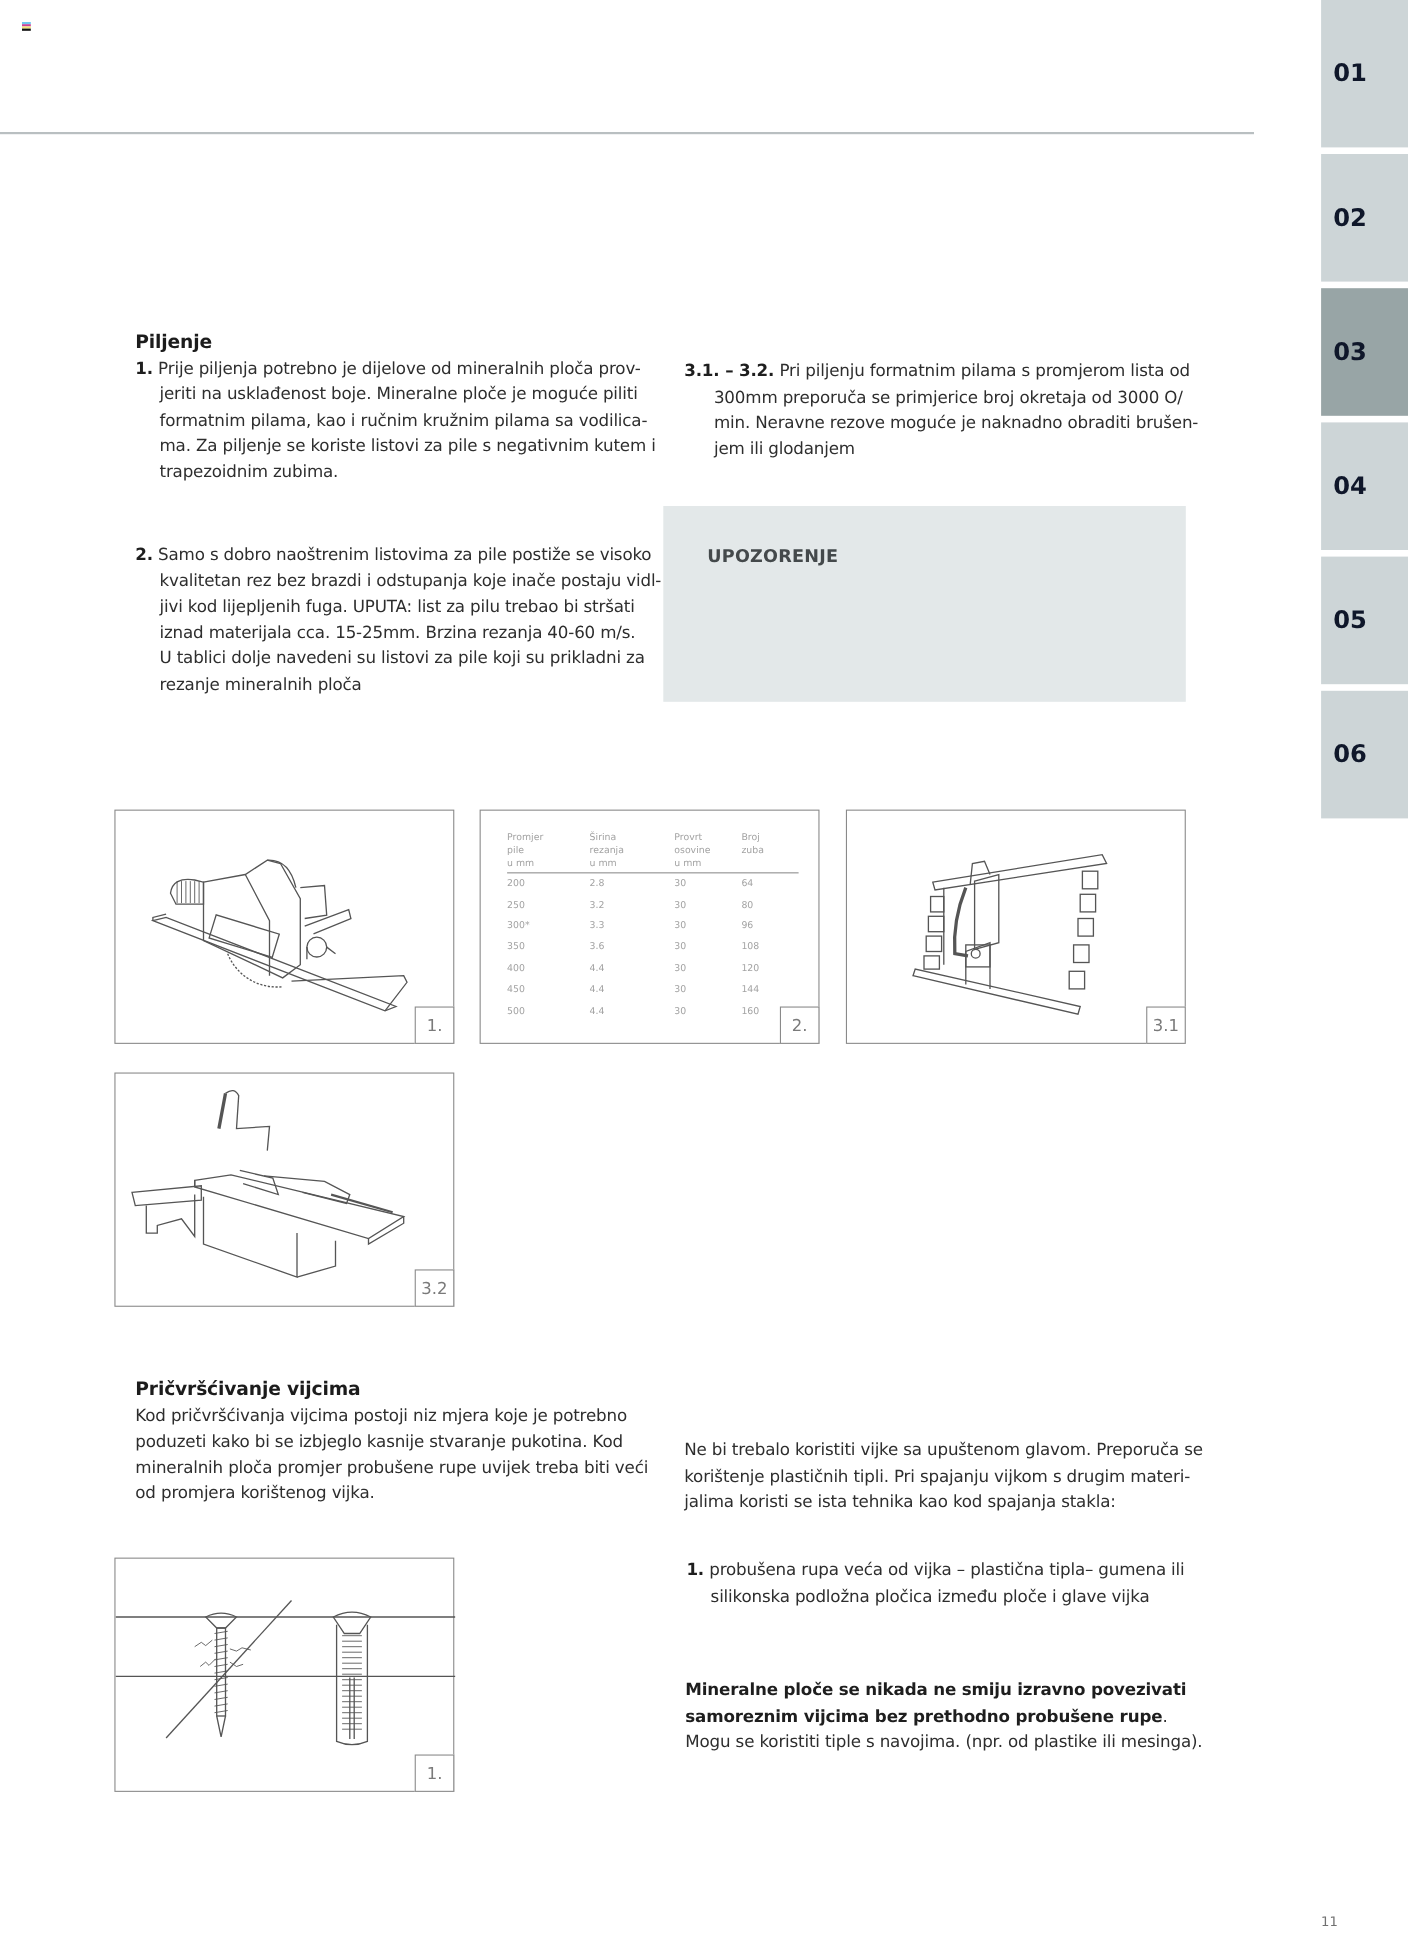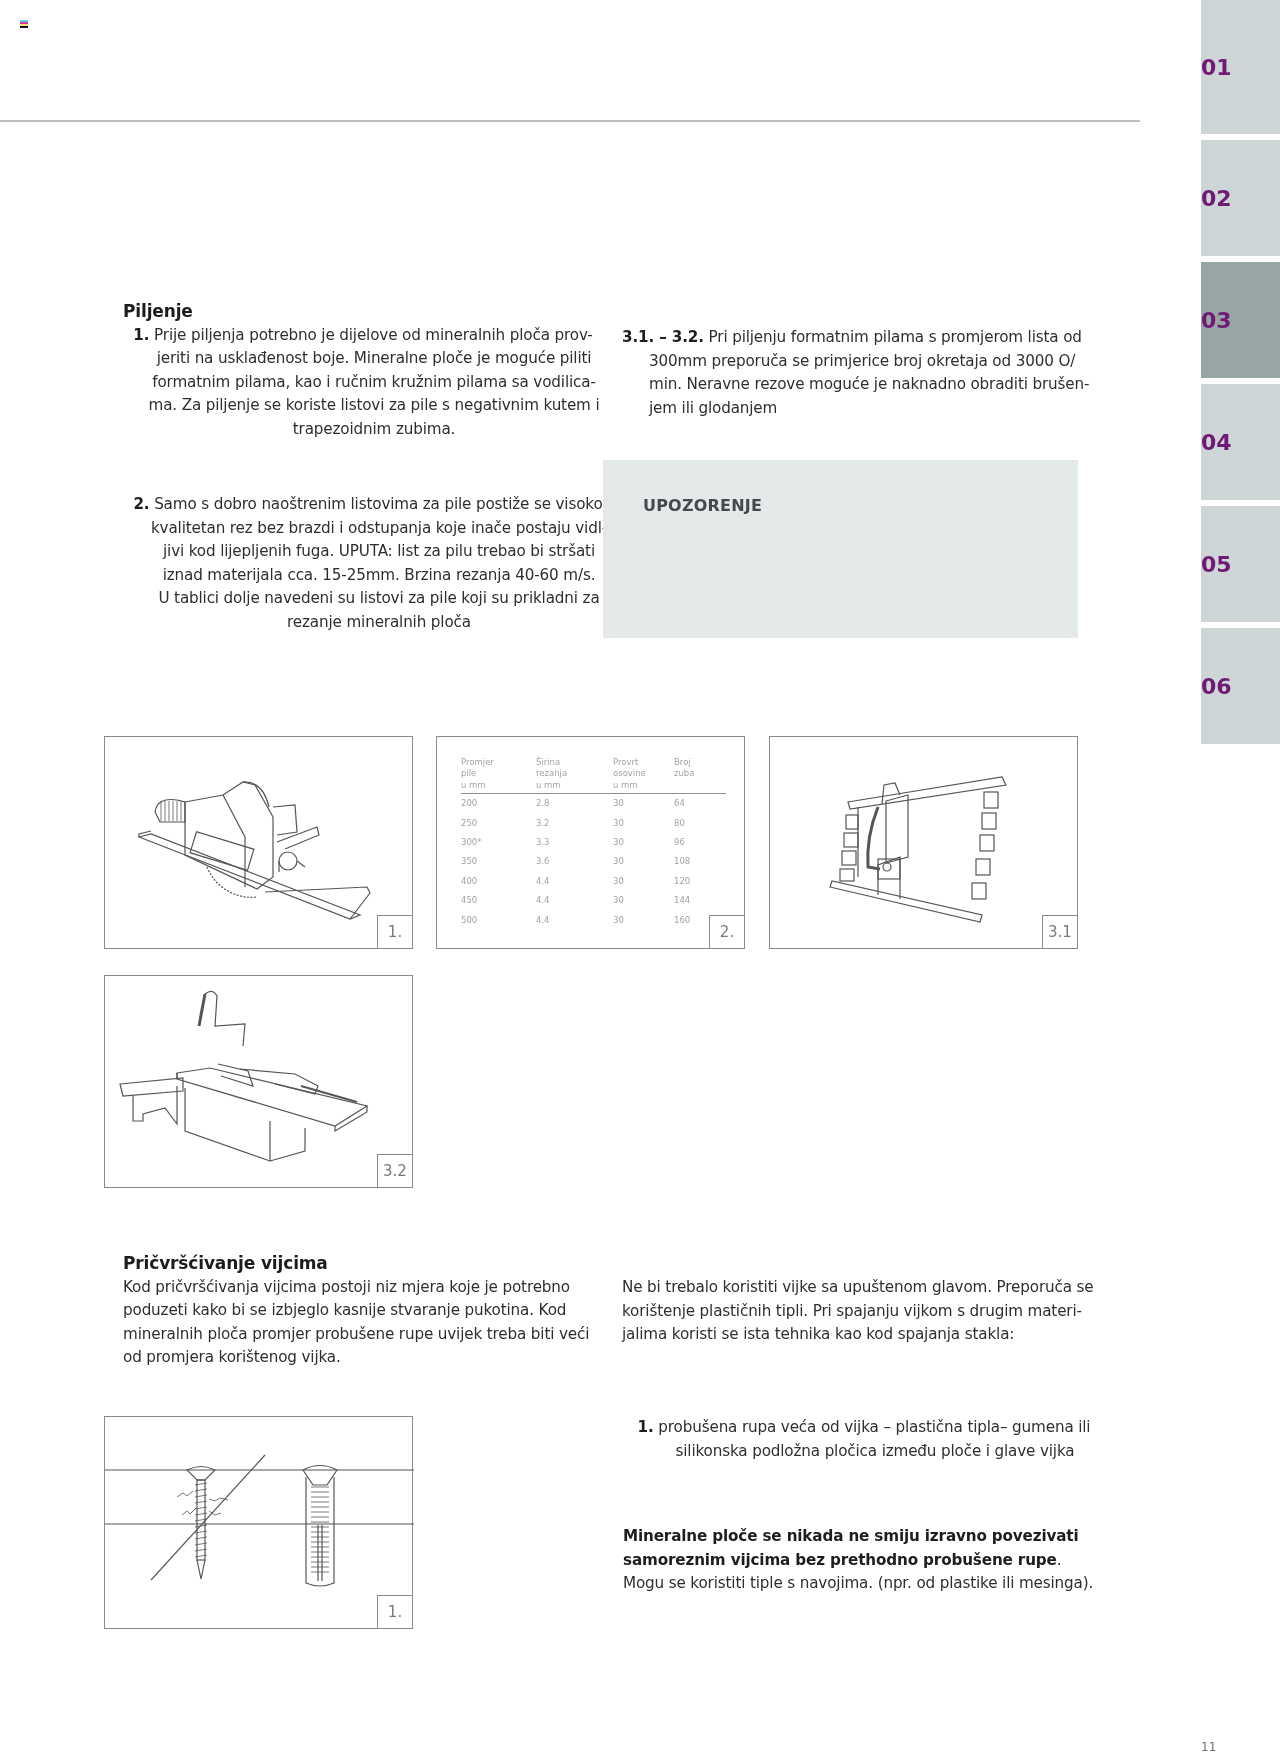--- a/index.html
+++ b/index.html
@@ -5,29 +5,29 @@
   * { box-sizing: border-box; margin: 0; padding: 0; }
   html, body { width: 1280px; height: 1761px; background: #ffffff; overflow: hidden; }
   body { position: relative; font-family: "DejaVu Sans", "Liberation Sans", sans-serif; color: #333; }
 
   .color-mark { position: absolute; left: 20px; top: 20px; width: 8px; }
   .color-mark span { display: block; height: 2px; }
 
   .top-rule { position: absolute; left: 0; top: 120px; width: 1140px; height: 2px; background: #b9bfc1; }
 
   .side-tabs { position: absolute; left: 1201px; top: 0; width: 79px; }
-  .side-tab { position: absolute; left: 0; width: 79px; background: #cdd5d7; color: #701a75;
+  .side-tab { position: absolute; left: 0; width: 79px; background: #cdd5d7; color: #0f172a;
               font-family: "DejaVu Sans", sans-serif; font-weight: bold; font-size: 22px;
-              display: flex; align-items: center; padding-left: 0; cursor: pointer; }
+              display: flex; align-items: center; padding-left: 11px; cursor: pointer; }
   .side-tab.active { background: #98a5a6; }
 
   .text { position: absolute; font-size: 15.2px; line-height: 23.6px; color: #2e2e2e; font-family: "DejaVu Sans", sans-serif; letter-spacing: -0.15px; }
   .text b { color: #1e1e1e; }
   .heading { font-weight: bold; font-size: 17px; color: #1c1c1c; }
-  .indent { padding-left: 22px; text-indent: -22px; text-align: center; }
+  .indent { padding-left: 22px; text-indent: -22px; }
 
   .warn-box { position: absolute; left: 603px; top: 460px; width: 475px; height: 178px; background: #e3e8e9; padding: 36px 24px 0 24px; }
   .warn-title { font-weight: bold; font-size: 16px; color: #44494b; letter-spacing: 0.2px; margin-bottom: 4px; margin-left: 16px; }
   .warn-body { font-size: 15.5px; line-height: 28px; color: #5a5e60; }
 
   .figure { position: absolute; border: 1.5px solid #8a8a8a; background: #fff; }
   .fig-label { position: absolute; right: -1px; bottom: -1px; width: 36px; height: 34px; border: 1.5px solid #8a8a8a; background: #fff;
                font-size: 15px; color: #7a7a7a; display: flex; align-items: center; justify-content: center; }
   .figure svg { position: absolute; left: 0; top: 0; }
 
@@ -247,21 +247,21 @@
 </div>
 
 <div class="text" style="left:123px; top:1252px; width:490px;">
   <div class="heading">Pričvršćivanje vijcima</div>
   <span>Kod pričvršćivanja vijcima postoji niz mjera koje je potrebno</span><br>
   <span>poduzeti kako bi se izbjeglo kasnije stvaranje pukotina. Kod</span><br>
   <span>mineralnih ploča promjer probušene rupe uvijek treba biti veći</span><br>
   <span>od promjera korištenog vijka.</span>
 </div>
 
-<div class="text" style="left:622px; top:1276px; width:480px;">
+<div class="text" style="left:622px; top:1307px; width:480px;">
   <span>Ne bi trebalo koristiti vijke sa upuštenom glavom. Preporuča se</span><br>
   <span>korištenje plastičnih tipli. Pri spajanju vijkom s  drugim materi-</span><br>
   <span>jalima koristi se ista tehnika kao kod spajanja stakla:</span>
 </div>
 
 <div class="text indent" style="left:624px; top:1416px; width:480px;">
   <b>1.</b>
   <span>probušena rupa veća od vijka – plastična tipla– gumena ili</span><br>
   <span>silikonska podložna pločica između ploče i glave vijka</span>
 </div>

